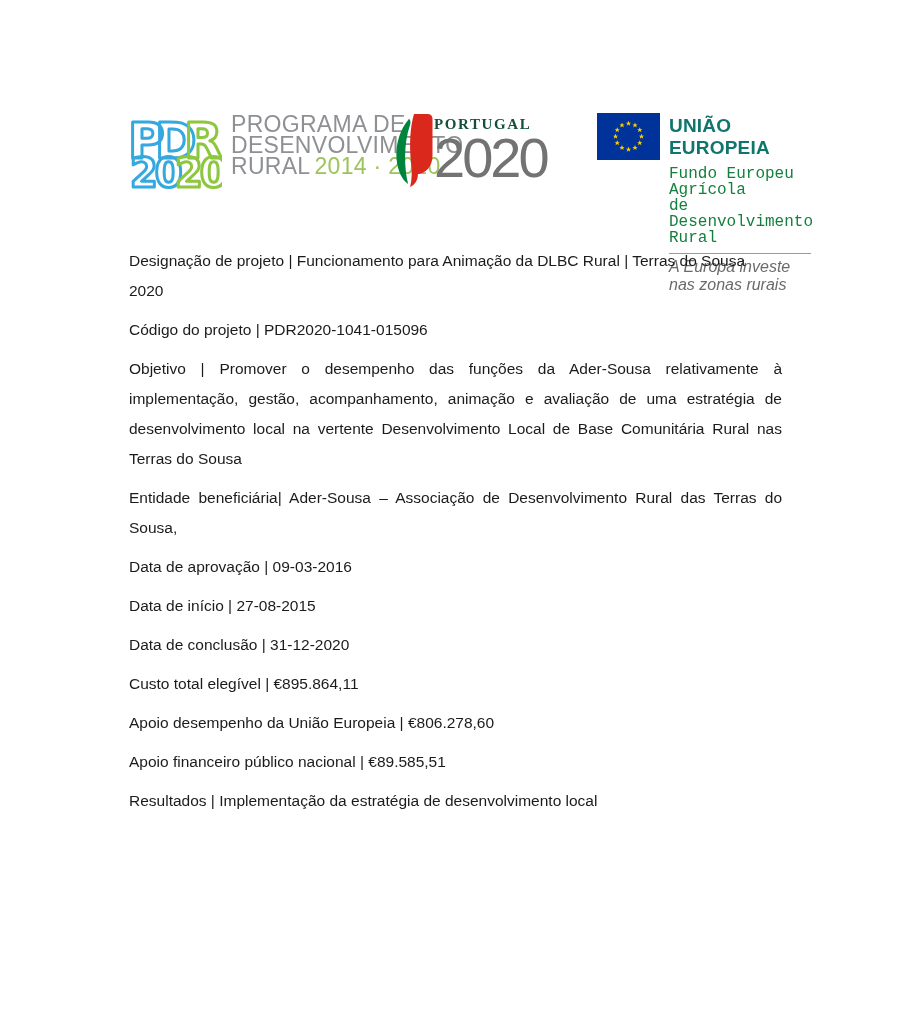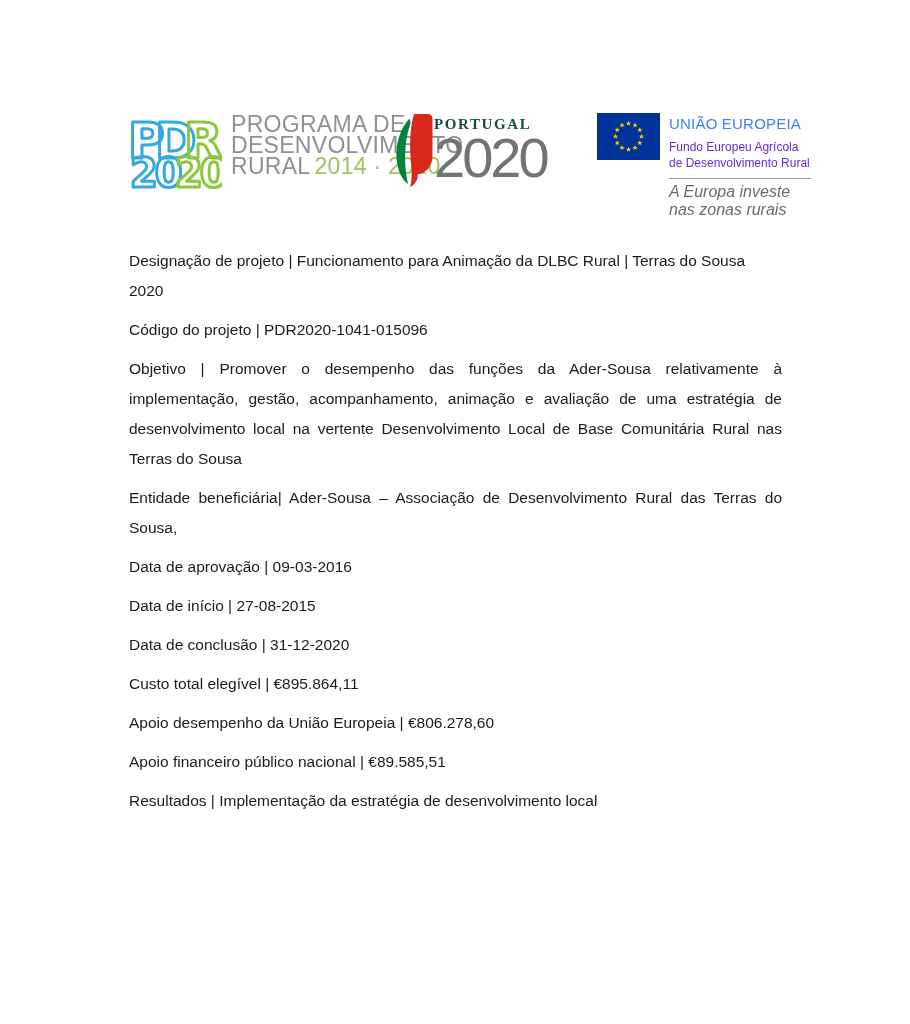--- a/index.html
+++ b/index.html
@@ -15,22 +15,22 @@
 
   .pt-block { position:absolute; left:394px; top:113px; display:flex; }
   .pt-text { margin-left:0; }
   .pt-title { font-family:"Liberation Serif", serif; font-weight:bold; font-size:15px;
               letter-spacing:1.6px; color:#15513a; margin-top:3px; }
   .pt-year  { font-size:56px; font-weight:normal; color:#737373; letter-spacing:-3px;
               line-height:46px; margin-top:2px; }
 
   .eu-block { position:absolute; left:597px; top:113px; display:flex; gap:9px; }
   .eu-text  { width:142px; }
-  .eu-title { font-size:15px; font-weight:normal; color:#3b82f6; letter-spacing:0.2px; margin-top:2px; }
-  .eu-sub   { font-size:12px; line-height:16px; color:#6d28d9; }
+  .eu-title { font-size:19px; font-weight:bold; color:#0f766e; letter-spacing:0.2px; margin-top:2px; }
+  .eu-sub   { font-size:16px; line-height:16px; color:#15803d;font-family:Liberation Mono, monospace; }
   .eu-sub.first { margin-top:7px; }
   .eu-rule  { border-top:1px solid #9a9a9a; margin:7px 0 4px; }
   .eu-tagline { font-style:italic; font-size:16px; color:#6b6b6b; }
 
   
   .body-text { position:absolute; left:129px; top:246px; width:653px;
                font-size:15.5px; line-height:30px; color:#1b1b1b; }
   .body-text p { margin:0 0 9px 0; }
   .body-text p.justify { text-align:justify; }
 </style>

